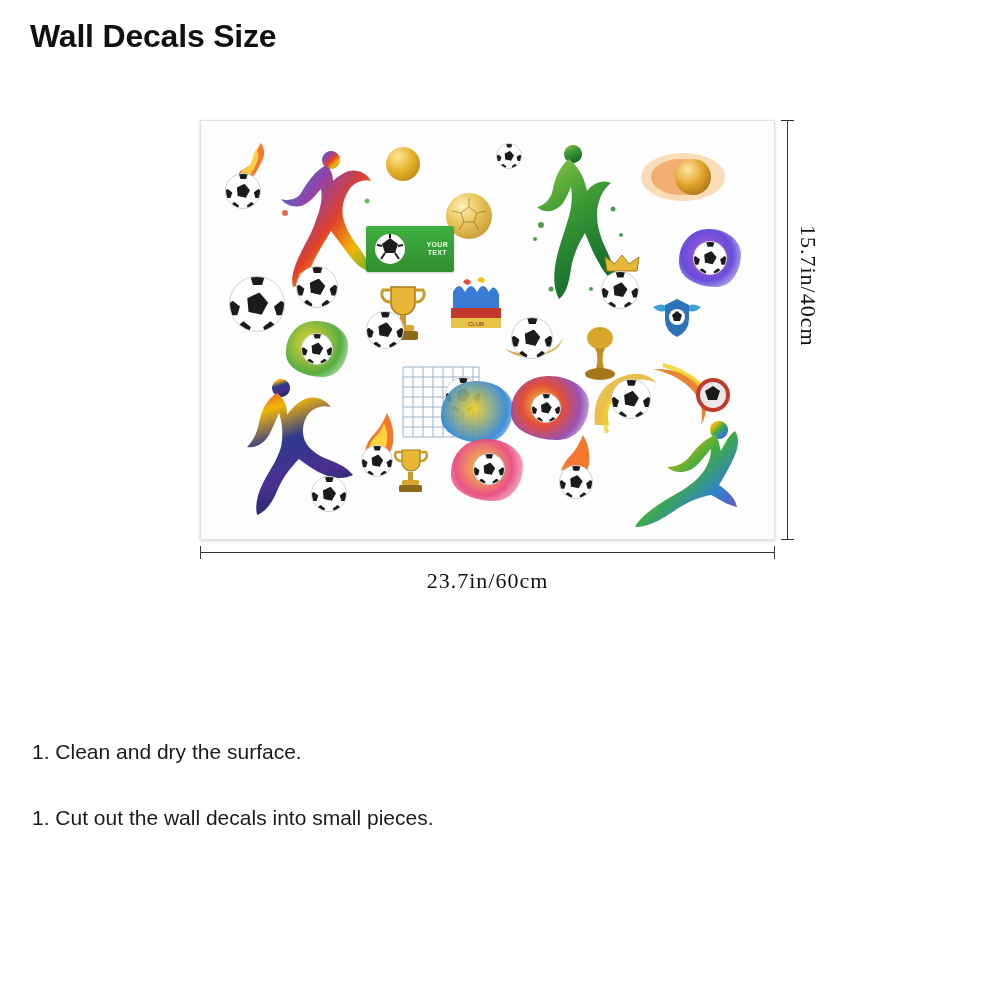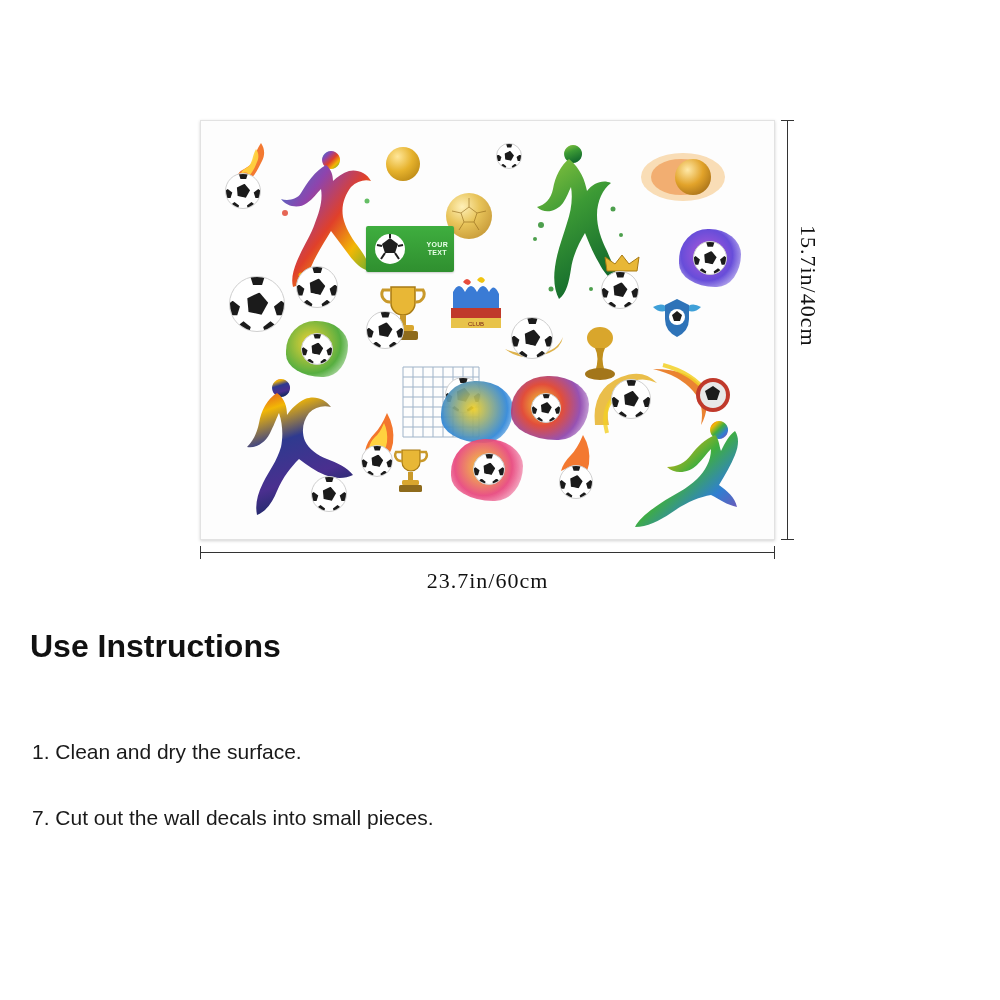--- a/index.html
+++ b/index.html
@@ -175,20 +175,21 @@
   .trophy { position: absolute; }
   .crest { position: absolute; }
   .net { position: absolute; }
   .goalpost { position: absolute; }
 </style>
 </head>
 <body>
 
 <div class="page">
 
+  <div class="title-size">Wall Decals Size</div>
 
   <div class="sheet-wrap">
     <div class="sheet">
       <div class="sheet-inner">
 
         <div class="firewrap" style="left:22px; top:20px; width:58px; height:70px;">
           <svg width="58" height="70" viewBox="0 0 58 70">
             <path d="M38 2 C31 12 33 18 27 24 C22 29 16 28 14 36 C23 31 27 34 26 40 C33 33 36 26 39 20 C42 14 42 8 38 2Z" fill="#f26a1b" opacity=".9"></path>
             <path d="M33 8 C29 16 30 20 26 25 C23 28 19 28 18 33 C24 30 26 32 25 36 C30 31 32 26 34 21 C36 17 36 12 33 8Z" fill="#ffd23f" opacity=".95"></path>
           </svg>
@@ -530,20 +531,19 @@
 
       </div>
     </div>
   </div>
 
   <div class="dim-v"></div>
   <div class="dim-v-label">15.7in/40cm</div>
   <div class="dim-h"></div>
   <div class="dim-h-label">23.7in/60cm</div>
 
-  <div class="title-instr">Use Instructions</div>
 
   <ul class="instr-list">
     <li>1. Clean and dry the surface.</li>
-    <li>7. Cut out the wall decals into small pieces.</li>
+    <li>1. Cut out the wall decals into small pieces.</li>
   </ul>
 
 </div>
 
 </body></html>

